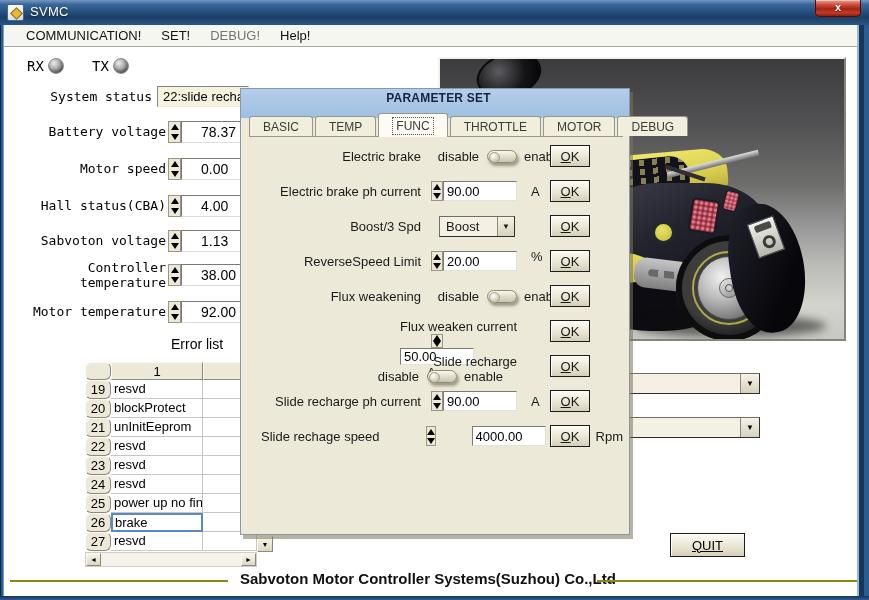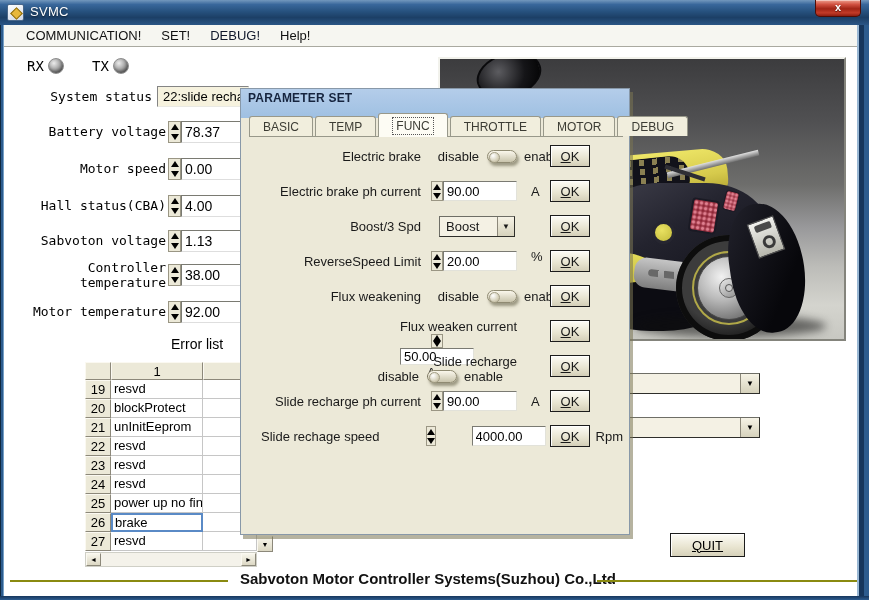--- a/index.html
+++ b/index.html
@@ -26,21 +26,21 @@
   .close-btn { position:absolute; left:815px; top:0; width:46px; height:17px;
     background:linear-gradient(180deg,#efa08e 0%,#d05040 28%,#a02415 55%,#c23b28 80%,#8f1d10 100%);
     border:1px solid #4f0d06; border-top:none; border-radius:0 0 5px 5px;
     color:#fff; font-weight:bold; font-size:11px; text-align:center; line-height:15px; cursor:default;
     box-shadow:inset 0 1px 0 rgba(255,255,255,.45); text-shadow:0 1px 1px rgba(0,0,0,.5); }
 
   
   .menubar { position:absolute; left:4px; top:25px; width:853px; height:22px;
     background:#f6f6f1; border-bottom:1px solid #a9a9a0; display:flex; align-items:center; padding-left:12px; }
   .menu-item { font-size:13px; color:#111; padding:2px 10px; }
-  .menu-item.disabled { color:#0f172a; }
+  .menu-item.disabled { color:#737373; }
 
   
   .mono { font-family:"DejaVu Sans Mono",monospace; }
   .rxtx { position:absolute; display:flex; align-items:center; gap:4px; }
   .led { width:16px; height:16px; border-radius:50%;
     background:radial-gradient(circle at 35% 30%,#ececec,#a8a8a8 45%,#6e6e6e 85%);
     border:1px solid #8c8c8c; box-shadow:inset -1px -2px 3px rgba(0,0,0,.35); }
   .rxtx span { font-size:14px; }
 
   .status-row { position:absolute; left:4px; top:86px; display:flex; align-items:center; }
@@ -50,31 +50,31 @@
     font-family:"Liberation Sans",sans-serif; font-size:13px; padding:2px 0 0 5px; white-space:nowrap; overflow:hidden; }
 
   .ro { position:absolute; left:4px; display:flex; align-items:center; height:23px; }
   .ro .lbl { width:162px; text-align:right; font-size:13px; }
   .spin { width:13px; height:22px; margin-left:2px; background:#ece9d8; border:1px solid #9a9684;
     display:flex; flex-direction:column; }
   .spin-btn { flex:1; display:flex; align-items:center; justify-content:center; }
   .tri-up { width:0; height:0; border-left:4px solid transparent; border-right:4px solid transparent; border-bottom:6px solid #000; }
   .tri-dn { width:0; height:0; border-left:4px solid transparent; border-right:4px solid transparent; border-top:6px solid #000; }
   .ro-field { width:69px; height:22px; background:#fff; border:1px solid; border-color:#7a7a72 #dedede #dedede #7a7a72;
-    font-family:"Liberation Sans",sans-serif; font-size:14px; padding-left:3px; }
+    font-family:"Liberation Sans",sans-serif; font-size:14px; padding-left:19px; }
 
   .errlist-title { position:absolute; left:171px; top:336px; font-size:14px; }
 
   
   .tbl { position:absolute; left:85px; top:362px; font-size:13px; }
   .trow { display:flex; }
   .hcell,.ncell { background:#ece9d8; border:1px solid; border-color:#fbf9f1 #8c887a #8c887a #fbf9f1;
     display:flex; align-items:center; justify-content:center; }
   .hcell { height:18px; } .ncell { height:19px; }
-  .w-num { width:26px; } .w-txt { width:92px; } .w-fil { width:54px; }
+  .w-num { width:26px;border-radius:6px; } .w-txt { width:92px; } .w-fil { width:54px; }
   .dcell { height:19px; background:#fff; border-right:1px solid #c6c6c6; border-bottom:1px solid #c6c6c6;
     padding:1px 0 0 3px; white-space:nowrap; overflow:hidden; }
   .dcell.sel { border:2px solid #5a8ac6; padding:0 0 0 2px; }
   .vscroll-down { position:absolute; left:257px; top:536px; width:16px; height:16px; }
   .hscroll { position:absolute; left:85px; top:552px; width:172px; height:15px; background:#f4f2ea;
     display:flex; justify-content:space-between; border:1px solid #cfcfc6; }
   .sbtn { width:15px; height:100%; background:linear-gradient(180deg,#f8f6ec,#dcd8c4);
     border:1px solid; border-color:#fbf9f1 #8c887a #8c887a #fbf9f1;
     display:flex; align-items:center; justify-content:center; font-size:7px; color:#000; }
   .vscroll-down .sbtn { width:16px; height:16px; }
@@ -144,21 +144,21 @@
   .quit-btn span { text-decoration:underline; }
 
   
   .footer-line { position:absolute; top:580px; height:2px; background:#8a8a10; }
   .footer-text { position:absolute; left:240px; top:570px; font-size:15px; font-weight:bold; color:#111; }
 
   
   .dialog { position:absolute; left:240px; top:88px; width:390px; height:447px;
     background:#ece9d8; border:1px solid #8898a8; box-shadow:3px 4px 0 rgba(122,116,82,.55); z-index:10; }
   .dlg-title { height:29px; background:linear-gradient(180deg,#b4cdea,#9fc0e2); color:#16243e;
-    font-size:12px; font-weight:bold; padding:2px 0 8px 7px; letter-spacing:.2px; }
+    font-size:12px; font-weight:bold; padding:2px 0 8px 7px; letter-spacing:.2px;text-align:center; }
   .tabstrip { position:absolute; left:8px; top:24px; right:6px; height:24px; display:flex; align-items:flex-end;
     border-bottom:1px solid #98988a; }
   .tab { height:20px; padding:0 13px; margin-right:2px; background:#f1eedd;
     border:1px solid #98988a; border-bottom:none; border-radius:3px 3px 0 0;
     font-size:12px; color:#3c3c34; display:flex; align-items:center; }
   .tab.active { height:24px; margin-bottom:-1px; background:#fdfcf4; position:relative; z-index:2; }
   .tab.active .tab-inner { border:1px dotted #555; padding:1px 3px; }
   .prow { position:absolute; left:10px; width:372px; height:24px; display:flex; align-items:center; font-size:13px; color:#1a1a1a; }
   .plabel { width:180px; text-align:right; padding-right:10px; }
   .pspin { width:12px; height:20px; background:#ece9d8; border:1px solid #9a9684; display:flex; flex-direction:column; }

